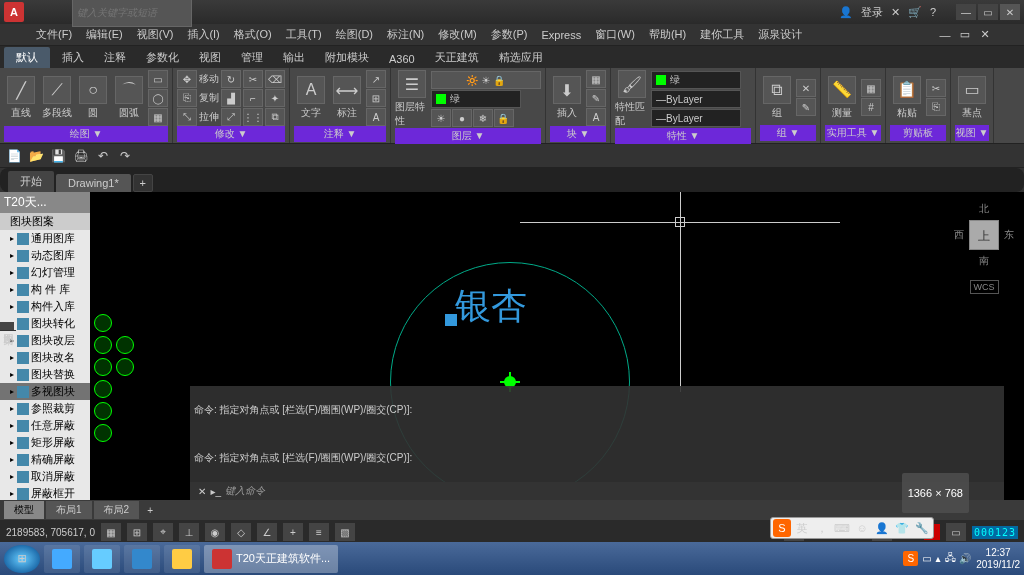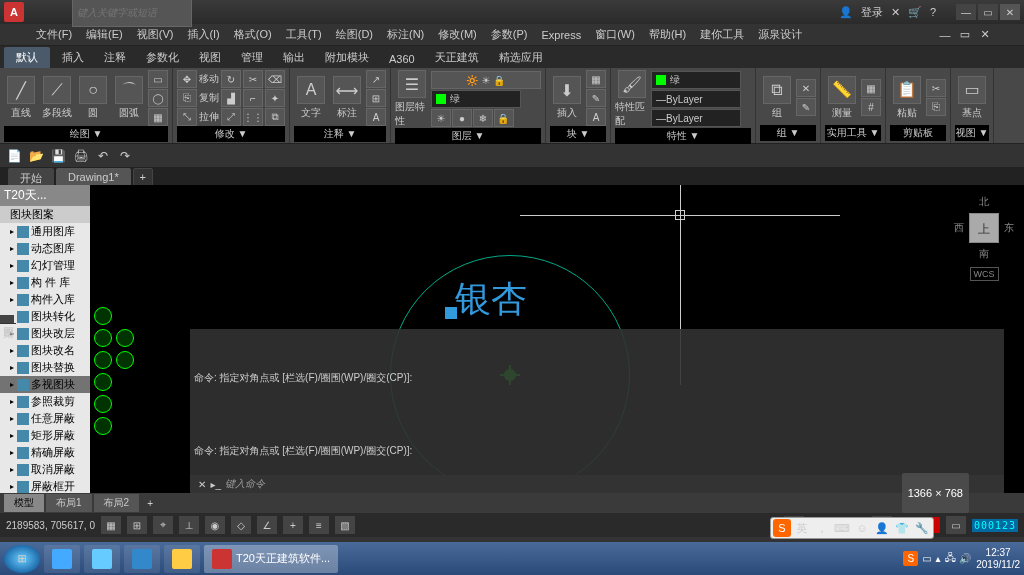--- a/index.html
+++ b/index.html
@@ -22,35 +22,35 @@
 .menubar-right { margin-left: auto; display: flex; gap: 2px; }
 .menubar-right span { width: 18px; height: 16px; display: flex; align-items: center; justify-content: center; }
 
 
 .ribbon-tabs { height: 22px; background: #2a2a2a; display: flex; align-items: flex-end; padding: 0 4px; }
 .ribbon-tab { padding: 3px 12px; background: #4a5a6a; color: #fff; font-size: 11px; border-radius: 2px 2px 0 0; margin-right: 2px; cursor: pointer; }
 .ribbon-tab-text { padding: 3px 10px; font-size: 11px; cursor: pointer; color: #ccc; }
 .ribbon { height: 76px; background: #484848; display: flex; border-bottom: 1px solid #222; }
 .panel { border-right: 1px solid #333; padding: 2px 4px; display: flex; flex-direction: column; justify-content: space-between; }
 .panel-content { display: flex; gap: 2px; flex: 1; }
-.panel-label { font-size: 10px; color: #ccc; text-align: center; padding: 1px 0; background: #000000; }
+.panel-label { font-size: 10px; color: #ccc; text-align: center; padding: 1px 0; background: #6d28d9; }
 .big-btn { width: 34px; display: flex; flex-direction: column; align-items: center; justify-content: center; gap: 2px; cursor: pointer; }
 .big-btn .icon { width: 28px; height: 28px; background: #555; border: 1px solid #666; display: flex; align-items: center; justify-content: center; font-size: 16px; }
 .big-btn .lbl { font-size: 10px; }
 .small-btns { display: flex; flex-direction: column; gap: 1px; justify-content: center; }
 .small-btn { width: 20px; height: 18px; background: #555; border: 1px solid #666; cursor: pointer; display: flex; align-items: center; justify-content: center; font-size: 10px; }
 .layer-combo { width: 90px; height: 18px; background: #222; border: 1px solid #555; display: flex; align-items: center; padding: 0 4px; font-size: 10px; }
 .layer-combo .swatch { width: 10px; height: 10px; background: #0f0; margin-right: 4px; }
 
 
 .qat { height: 24px; background: #333; display: flex; align-items: center; padding: 0 6px; gap: 4px; border-bottom: 1px solid #222; }
 .qat span { width: 18px; height: 18px; display: flex; align-items: center; justify-content: center; cursor: pointer; font-size: 12px; color: #ccc; }
 
 
-.filetabs { height: 17px; background: #222; display: flex; align-items: flex-start; padding: 0 8px; gap: 2px; }
+.filetabs { height: 24px; background: #222; display: flex; align-items: flex-end; padding: 0 8px; gap: 2px; border-radius: 8px; }
 .filetab { padding: 3px 12px; background: #444; font-size: 11px; cursor: pointer; border-radius: 2px 2px 0 0; }
 .filetab.active { background: #555; }
 .filetab-add { width: 20px; height: 18px; background: #333; display: flex; align-items: center; justify-content: center; cursor: pointer; border: 1px solid #444; border-radius: 2px; }
 
 
 .main { height: 308px; display: flex; background: #000; position: relative; }
 .side-palette { width: 90px; background: #e8e8e8; color: #000; overflow: hidden; font-size: 11px; }
 .side-palette .hdr { background: #888; color: #fff; padding: 2px 4px; font-size: 12px; }
 .side-palette .item { padding: 1px 10px; display: flex; align-items: center; gap: 2px; cursor: pointer; }
 .side-palette .item .ic { width: 12px; height: 12px; background: #48a; display: inline-block; }
@@ -68,27 +68,27 @@
 .cursor-cross { position: absolute; left: 430px; top: 0; }
 .cursor-cross .h { position: absolute; top: 30px; left: 0; width: 320px; height: 1px; background: #ccc; }
 .cursor-cross .v { position: absolute; left: 160px; top: 0; width: 1px; height: 200px; background: #ccc; }
 .cursor-cross .box { position: absolute; left: 155px; top: 25px; width: 10px; height: 10px; border: 1px solid #ccc; }
 .blocks { position: absolute; left: 2px; top: 120px; }
 .blk { width: 18px; height: 18px; background: #030; border: 1px solid #0f0; border-radius: 50%; margin: 2px; display: flex; align-items: center; justify-content: center; font-size: 8px; color: #0f0; }
 .blk-row { display: flex; }
 .viewcube { position: absolute; right: 10px; top: 10px; width: 60px; text-align: center; }
 .viewcube .cube { width: 30px; height: 30px; background: #aaa; margin: 4px auto; border: 1px solid #888; }
 .viewcube .dir { font-size: 10px; color: #888; }
-.viewcube .wcs { font-size: 9px; color: #888; border: 1px solid #555; padding: 1px 3px; display: inline-block; margin-top: 6px; }
+.viewcube .wcs { font-size: 9px; color: #888; border: 1px solid #555; padding: 1px 3px; display: inline-block; margin-top: 12px; }
 .vert-tabs { position: absolute; left: 0; top: 130px; width: 14px; background: #444; }
 .vert-tabs div { writing-mode: vertical-rl; font-size: 10px; padding: 4px 1px; border-bottom: 1px solid #333; cursor: pointer; }
 
 
 .cmdarea { position: absolute; left: 100px; bottom: 0; right: 20px; background: rgba(50,50,50,0.9); font-size: 10px; color: #ccc; }
-.cmdarea .line { padding: 17px 4px; margin-top: 25px; }
+.cmdarea .line { padding: 17px 4px; }
 .cmdarea .input-line { background: #333; padding: 2px 4px; display: flex; align-items: center; }
 .cmdarea .input-line .prompt { color: #999; margin: 0 4px; font-style: italic; }
 .cmdarea .close { padding: 0 4px; cursor: pointer; }
 
 
 .layouttabs { height: 20px; background: #3a3a3a; display: flex; align-items: center; padding: 0 4px; gap: 2px; font-size: 10px; }
 .layouttabs .lt { padding: 2px 10px; background: #555; cursor: pointer; }
 .layouttabs .lt.active { background: #888; color: #000; }
 .layouttabs .add { padding: 2px 6px; cursor: pointer; }
 

